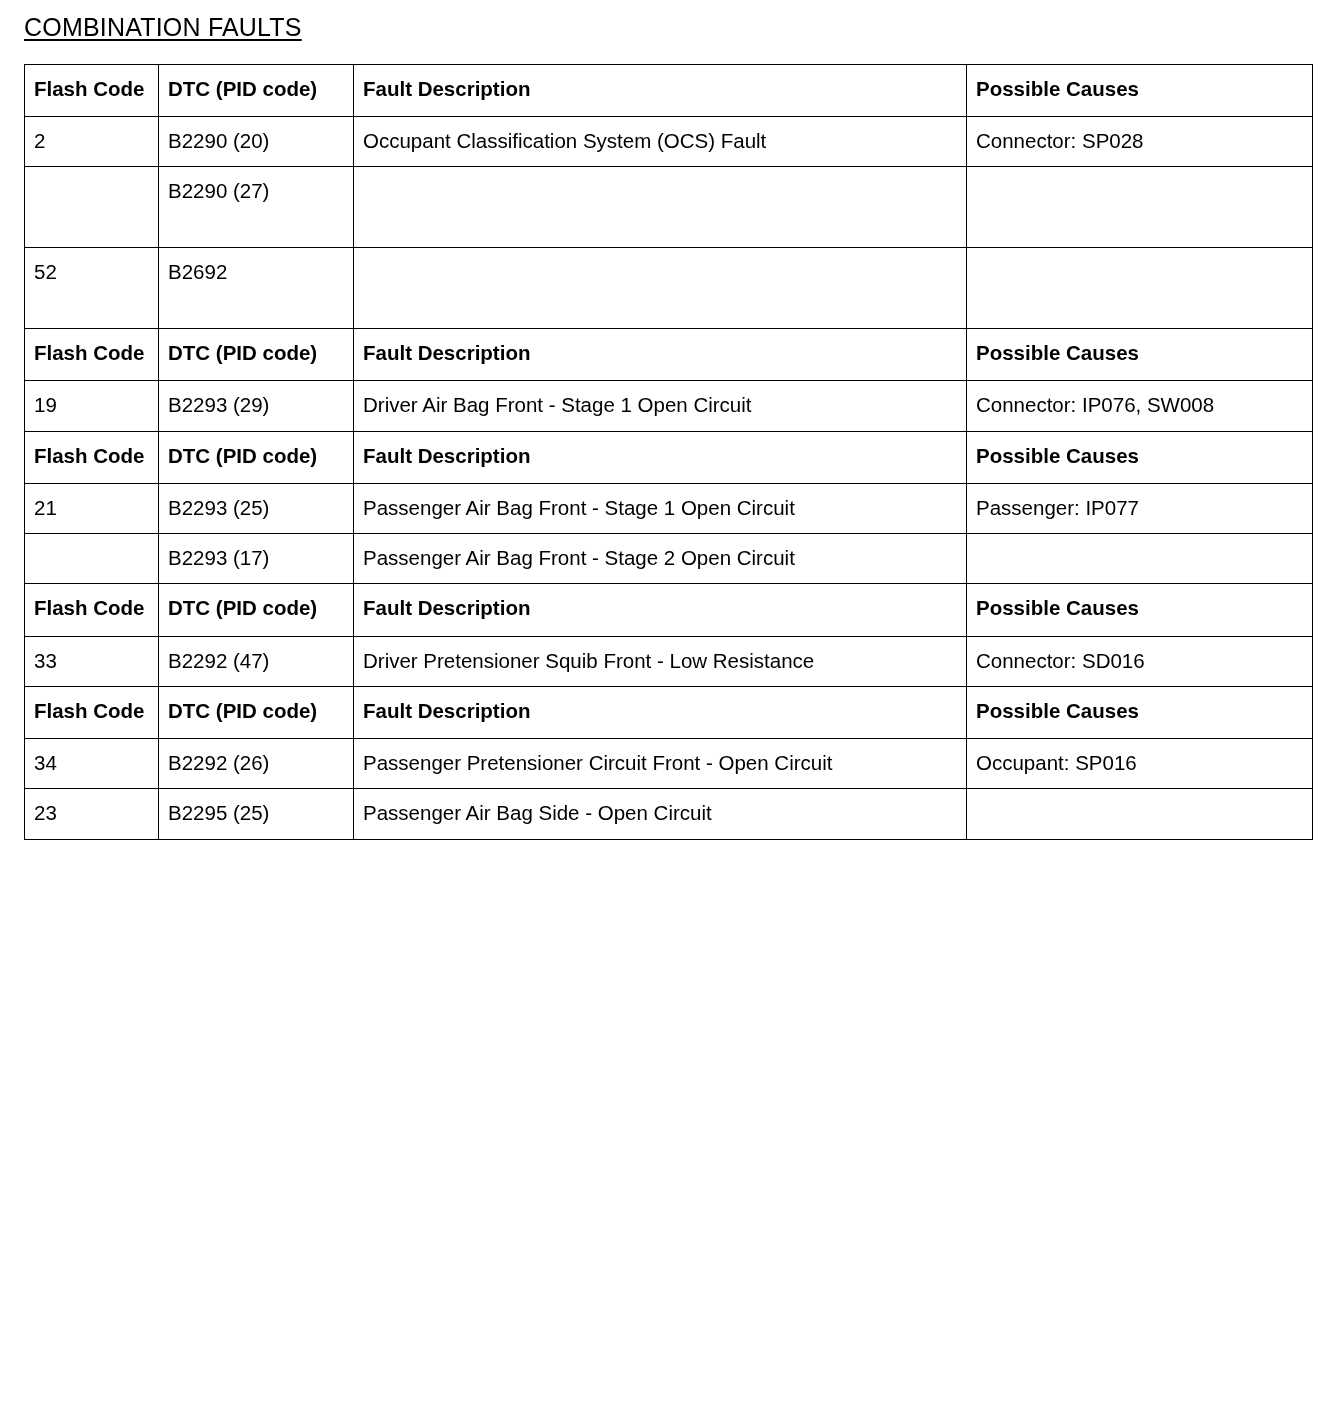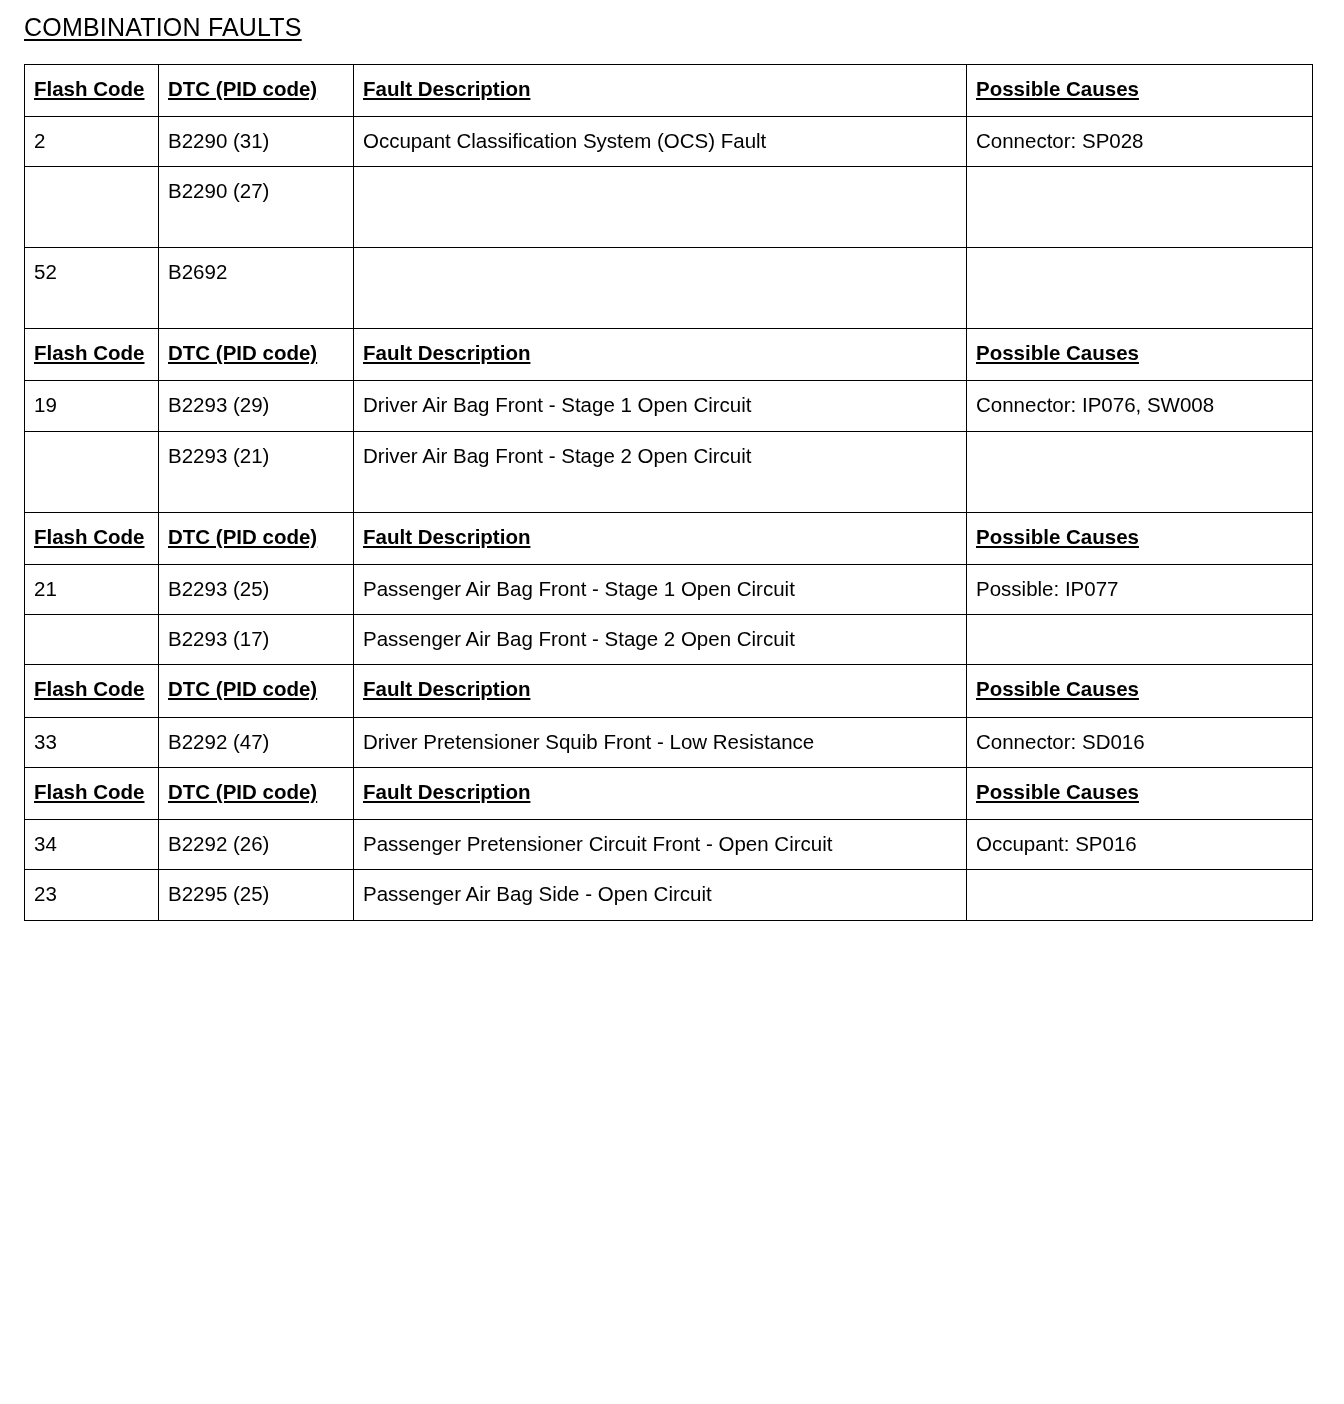--- a/index.html
+++ b/index.html
@@ -46,21 +46,20 @@
   }
   .col-flash { width: 134px; }
   .col-dtc   { width: 195px; }
   .col-desc  { width: 613px; }
   .col-cause { width: 346px; }
 
   tr.header-row td {
     font-weight: bold;
     padding-top: 10px;
     padding-bottom: 14px;
-    text-decoration: underline;
   }
   .cell-empty-tall {
     height: 58px;
     margin-left: 23px;
   }
 </style>
 </head>
 <body>
 
 <div class="page">
@@ -78,21 +77,21 @@
 
       <tr class="header-row">
         <td>Flash Code</td>
         <td>DTC (PID code)</td>
         <td>Fault Description</td>
         <td>Possible Causes</td>
       </tr>
 
       <tr>
         <td>2</td>
-        <td>B2290 (31)</td>
+        <td>B2290 (20)</td>
         <td>Occupant Classification System (OCS) Fault</td>
         <td>Connector: SP028</td>
       </tr>
 
       <tr>
         <td class="cell-empty-tall"></td>
         <td class="cell-empty-tall">B2290 (27)</td>
         <td class="cell-empty-tall"></td>
         <td class="cell-empty-tall"></td>
       </tr>
@@ -111,39 +110,33 @@
         <td>Possible Causes</td>
       </tr>
 
       <tr>
         <td>19</td>
         <td>B2293 (29)</td>
         <td>Driver Air Bag Front - Stage 1 Open Circuit</td>
         <td>Connector: IP076, SW008</td>
       </tr>
 
-      <tr>
-        <td class="cell-empty-tall"></td>
-        <td class="cell-empty-tall">B2293 (21)</td>
-        <td class="cell-empty-tall">Driver Air Bag Front - Stage 2 Open Circuit</td>
-        <td class="cell-empty-tall"></td>
-      </tr>
 
       <tr class="header-row">
         <td>Flash Code</td>
         <td>DTC (PID code)</td>
         <td>Fault Description</td>
         <td>Possible Causes</td>
       </tr>
 
       <tr>
         <td>21</td>
         <td>B2293 (25)</td>
         <td>Passenger Air Bag Front - Stage 1 Open Circuit</td>
-        <td>Possible: IP077</td>
+        <td>Passenger: IP077</td>
       </tr>
 
       <tr>
         <td></td>
         <td>B2293 (17)</td>
         <td>Passenger Air Bag Front - Stage 2 Open Circuit</td>
         <td></td>
       </tr>
 
       <tr class="header-row">

